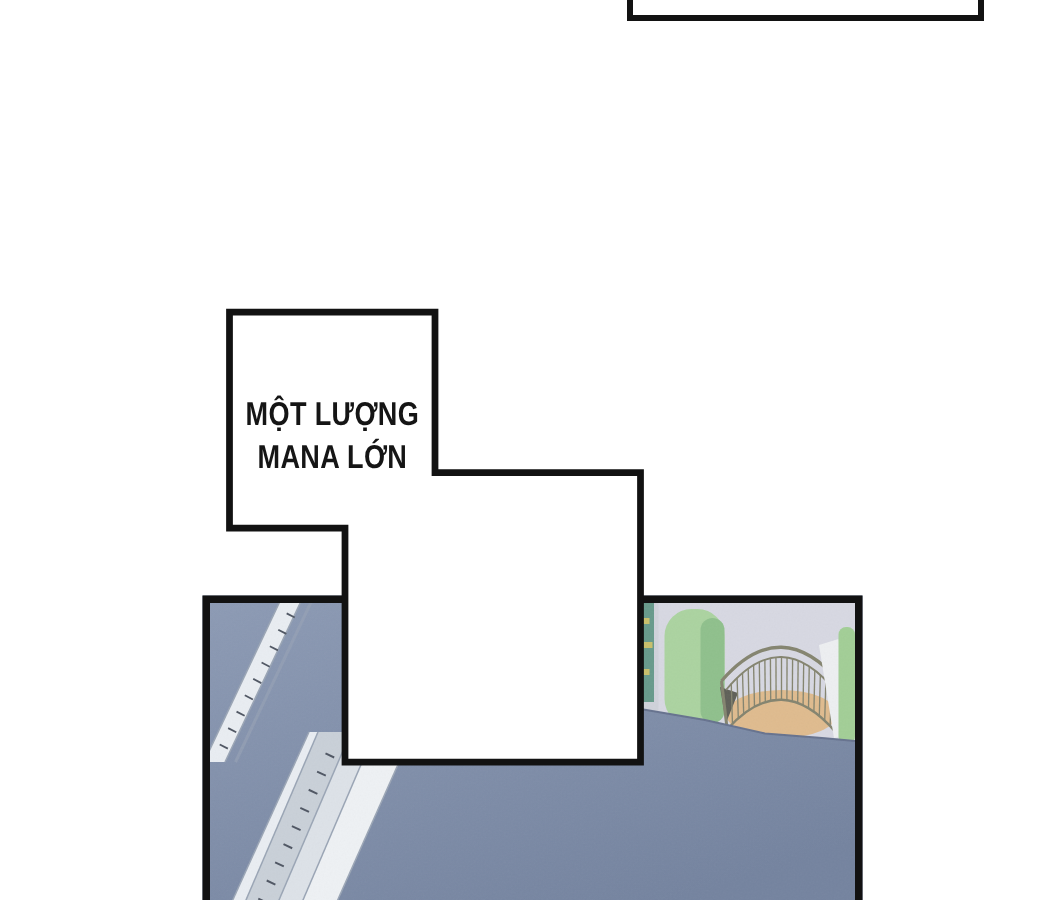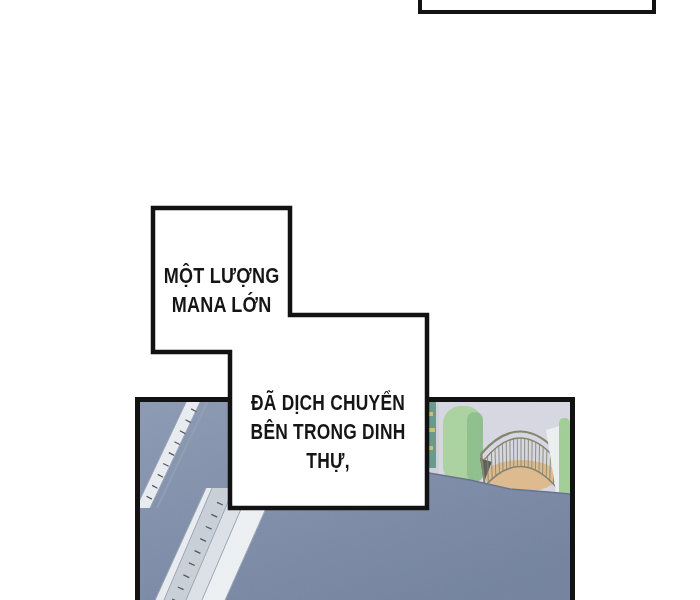--- a/index.html
+++ b/index.html
@@ -173,21 +173,14 @@
     <polygon points="153,208 290,208 290,315 427,315 427,508 230,508 230,352 153,352" style="fill:var(--bubble_fill,#ffffff);stroke:var(--bubble_border,#121212)" stroke-width="4.5" stroke-linejoin="miter"></polygon>
   </svg>
 
   <div class="bubble-text b1">
     <div class="condense">
       <div>MỘT LƯỢNG</div>
       <div>MANA LỚN</div>
     </div>
   </div>
 
-  <div class="bubble-text b2">
-    <div class="condense">
-      <div>ĐÃ DỊCH CHUYỂN</div>
-      <div>BÊN TRONG DINH</div>
-      <div>THỰ,</div>
-    </div>
-  </div>
 
 </div>
 
 </body></html>

